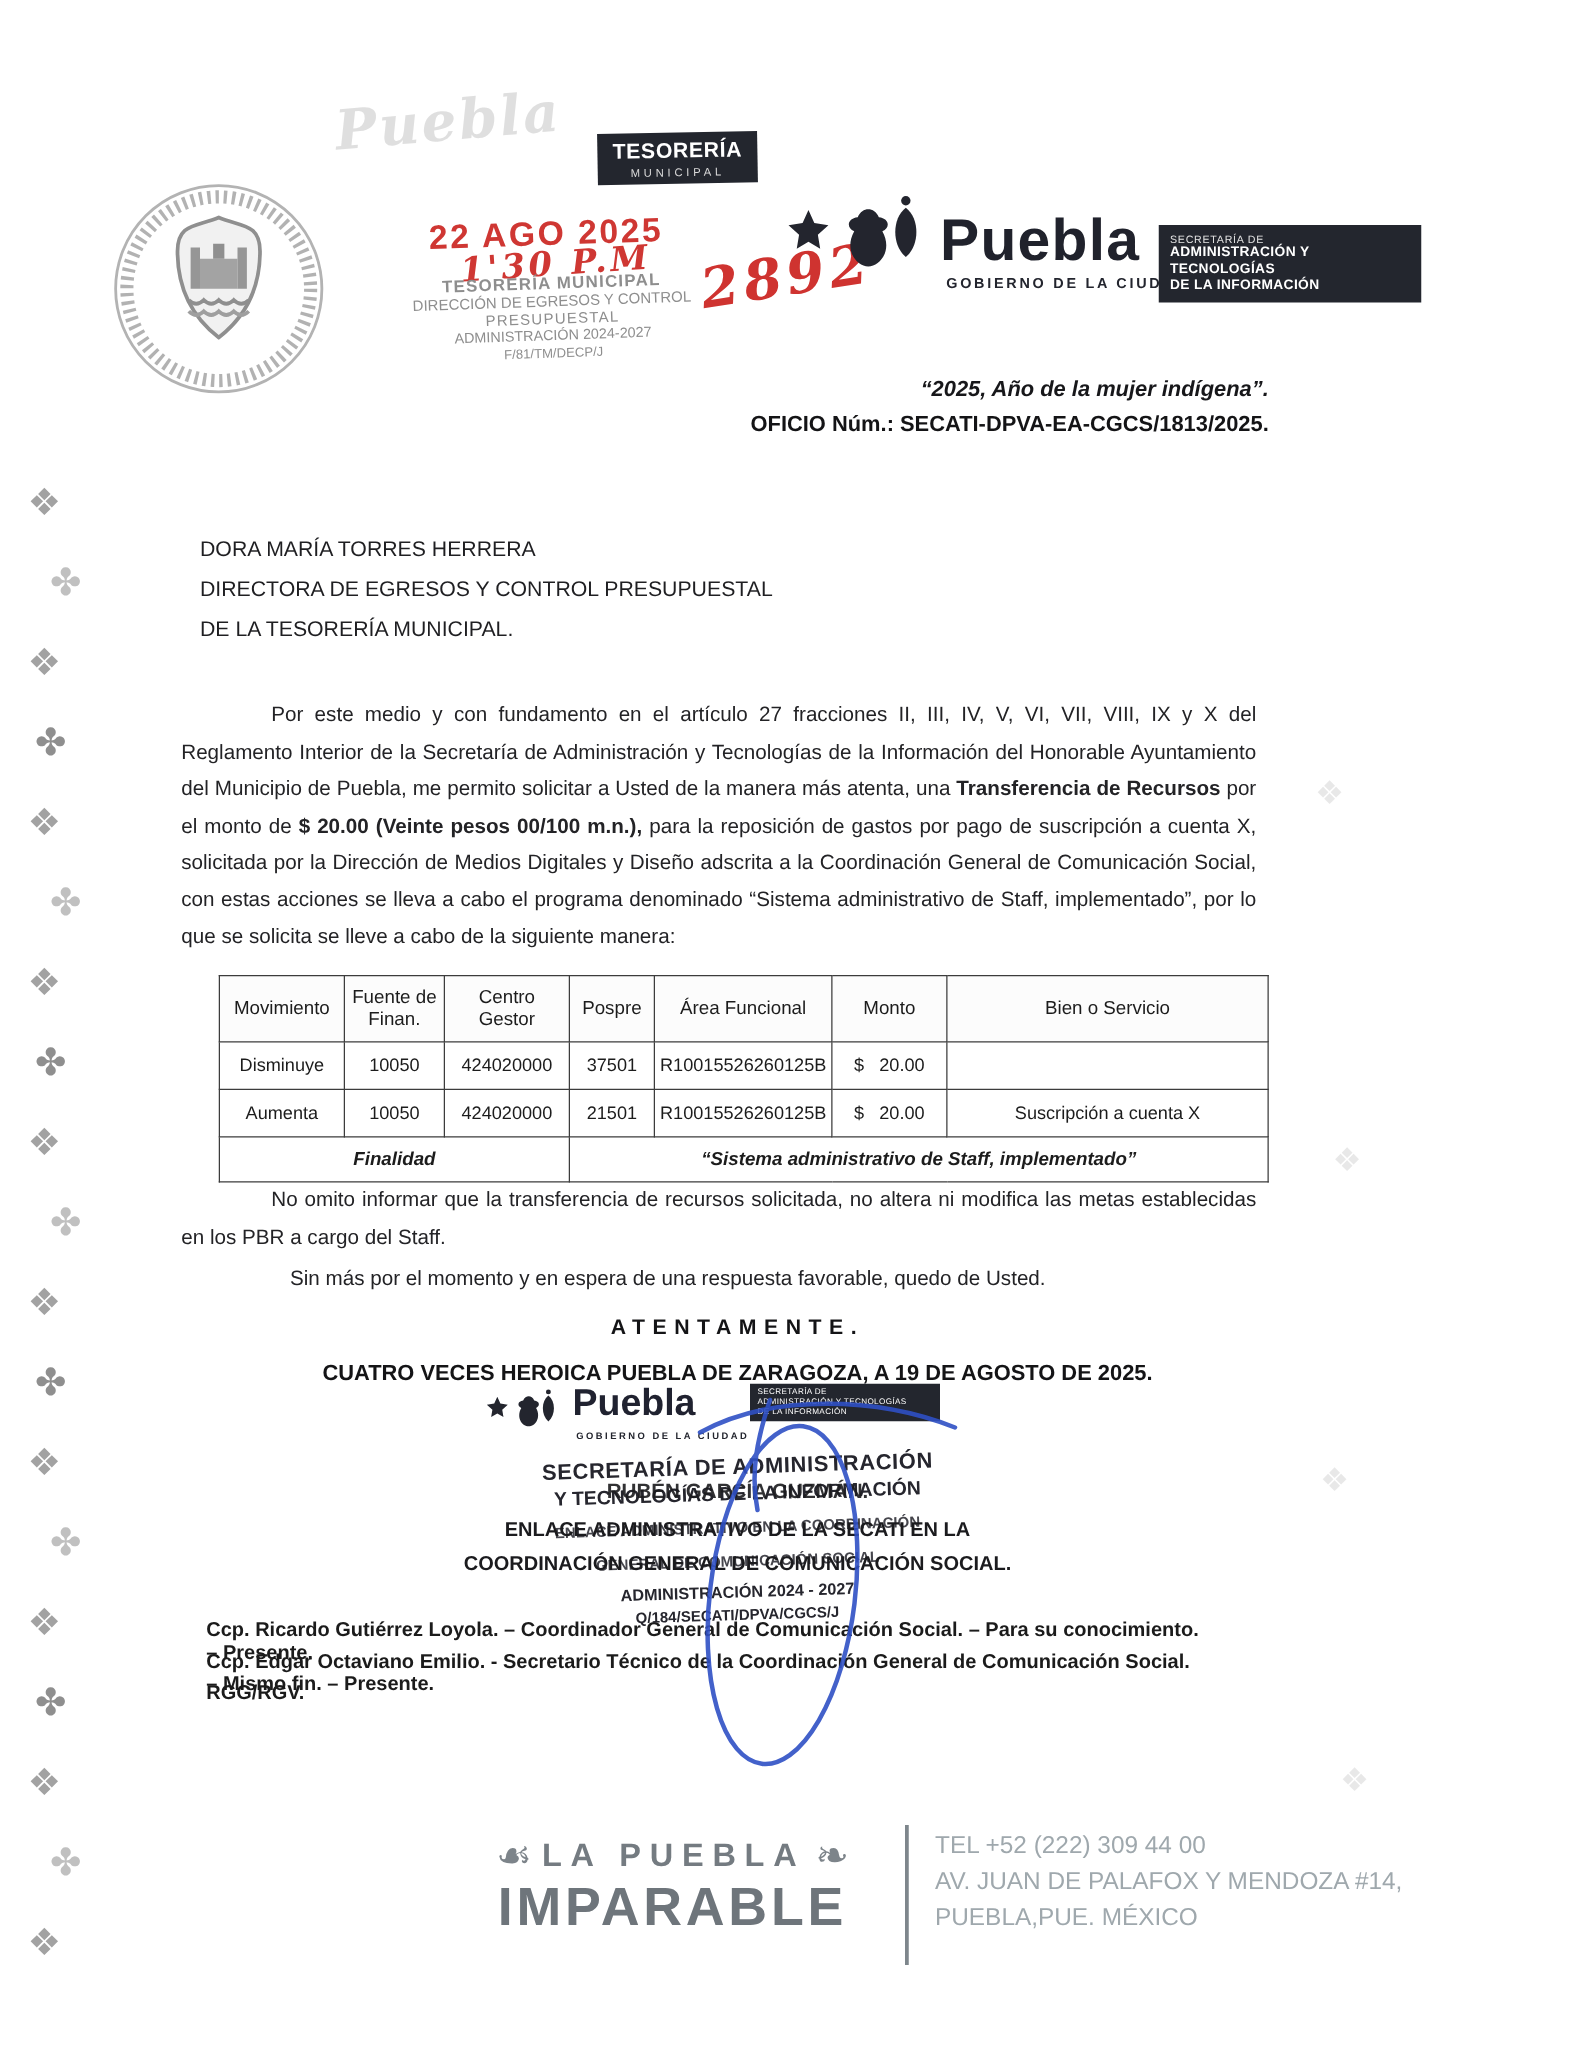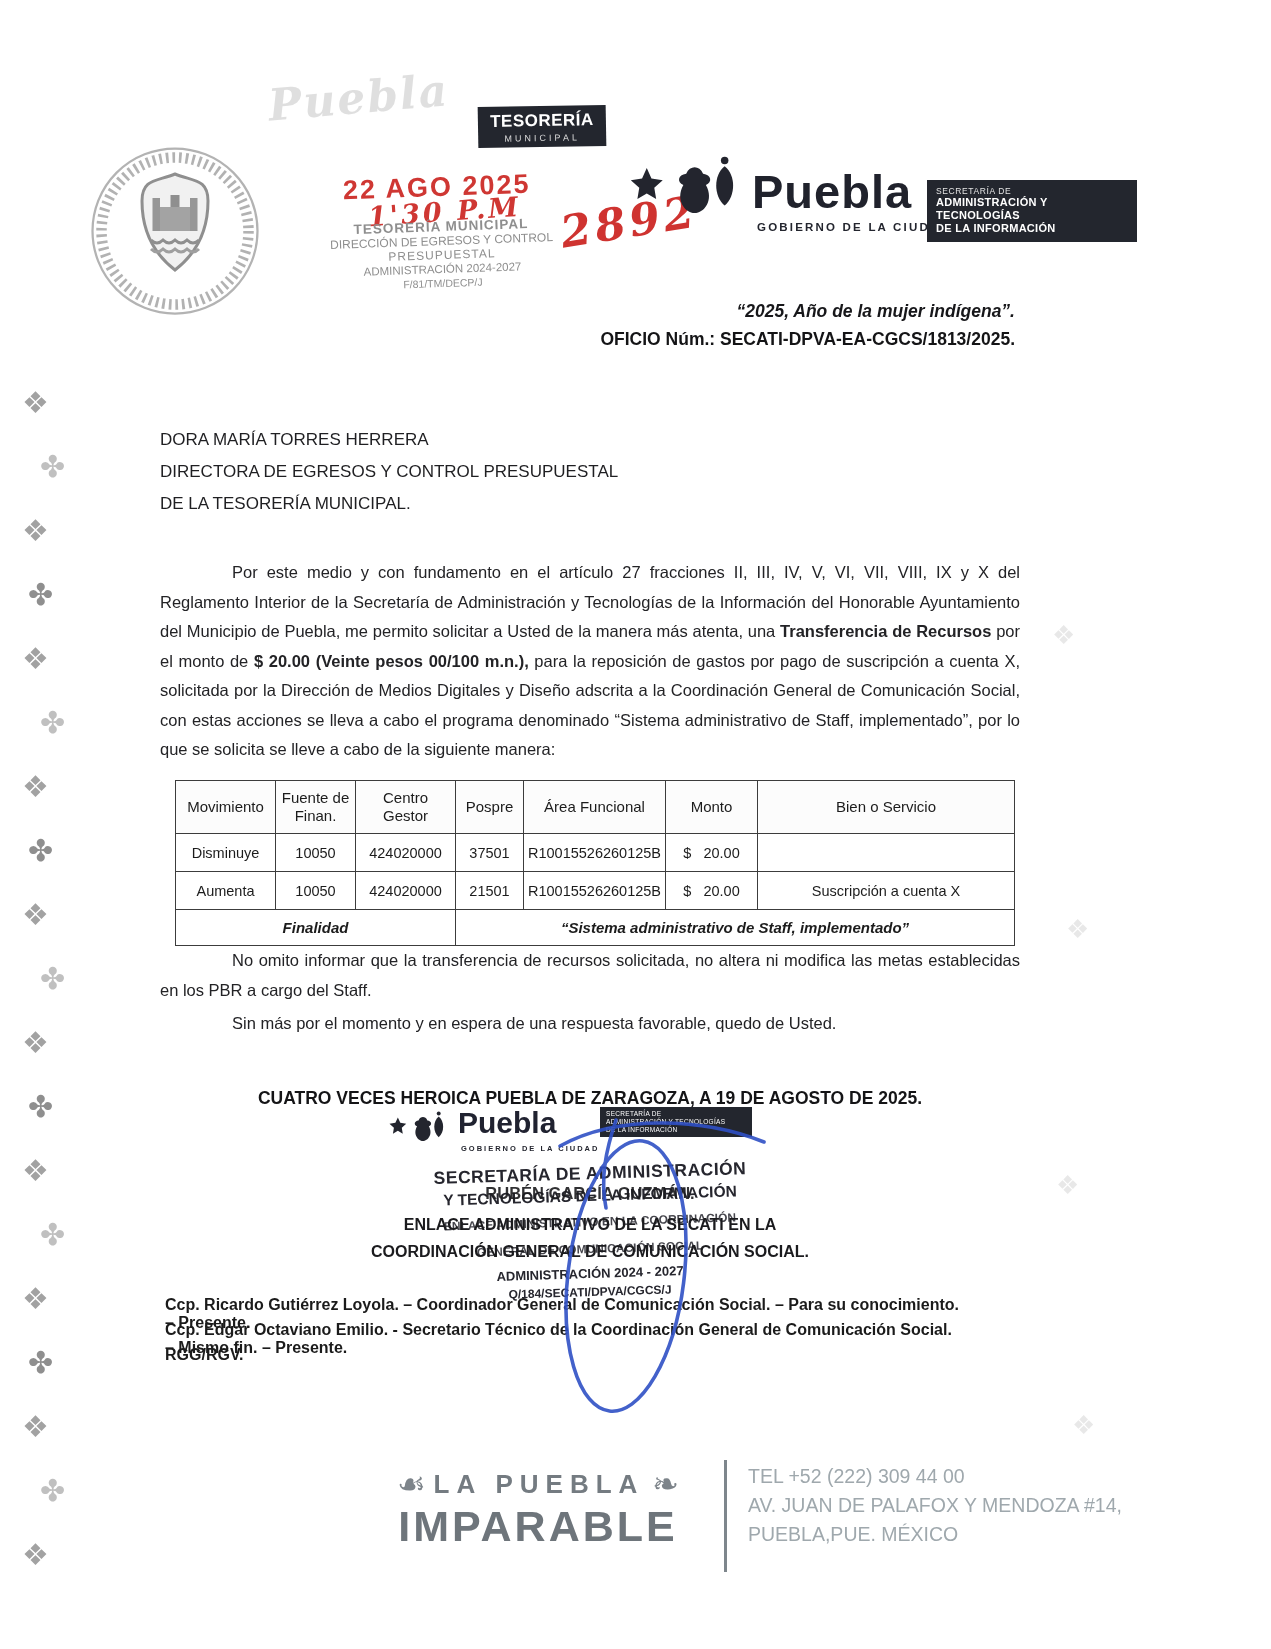--- a/index.html
+++ b/index.html
@@ -47,21 +47,21 @@
   .badge .b2,.badge .b3{font-size:11px;font-weight:700;letter-spacing:.3px;line-height:13px;}
 
   .year-legend{left:515px;top:301px;width:500px;text-align:right;font:italic 700 17.5px "Liberation Sans",sans-serif;color:#17171a;}
   .oficio-line{left:515px;top:329px;width:500px;text-align:right;font-weight:700;font-size:17.5px;color:#141416;}
 
   
   .recipient{left:160px;top:424px;font-size:17px;line-height:32px;color:#1f1f22;}
   .recipient .spaced{letter-spacing:4px;font-weight:600;}
 
   
-  .bodytext{left:160px;top:558px;width:860px;font-size:16.5px;line-height:29.5px;
+  .bodytext{left:145px;top:558px;width:860px;font-size:16.5px;line-height:29.5px;
             text-align:justify;text-indent:72px;color:#232326;}
   .bodytext b{font-weight:700;}
   .p2{top:946px;}
   .p3{left:160px;top:1014px;width:860px;font-size:16.5px;text-indent:72px;color:#232326;}
 
   
   .ttable{left:175px;top:780px;}
   table{border-collapse:collapse;width:840px;color:#1c1c1c;table-layout:fixed;}
   th,td{border:1.4px solid #3c3c3c;text-align:center;vertical-align:middle;}
   th{font-weight:400;font-size:15px;height:48px;padding:2px 4px;background:#fcfcfc;line-height:18px;}
@@ -248,20 +248,21 @@
           <td colspan="3">Finalidad</td>
           <td colspan="4">“Sistema administrativo de Staff, implementado”</td>
         </tr>
       </tfoot>
     </table>
   </div>
 
   <p class="abs bodytext p2" style="margin:0;">No omito informar que la transferencia de recursos solicitada, no altera ni modifica las metas establecidas en los PBR a cargo del Staff.</p>
   <p class="abs p3" style="margin:0;">Sin más por el momento y en espera de una respuesta favorable, quedo de Usted.</p>
 
+  <div class="abs atent">ATENTAMENTE.</div>
   <div class="abs placedate">CUATRO VECES HEROICA PUEBLA DE ZARAGOZA, A 19 DE AGOSTO DE 2025.</div>
 
   <div class="abs sig-logo">
     <span style="position:absolute;left:0;top:2px;">
       <svg width="64" height="48" viewBox="0 0 130 95">
         <g fill="#23252e">
           <path d="M20 22 l5 11 12 2 -9 8 2 12 -10 -6 -10 6 2 -12 -9 -8 12 -2 z"></path>
           <path d="M62 28 c4 -9 14 -9 18 0 c9 1 10 9 3 12 c9 16 -2 30 -12 30 c-10 0 -21 -14 -12 -30 c-7 -3 -6 -11 3 -12 z"></path>
           <path d="M103 20 c12 9 12 32 0 42 c-12 -10 -12 -33 0 -42 z"></path>
           <circle cx="103" cy="14" r="4"></circle>

